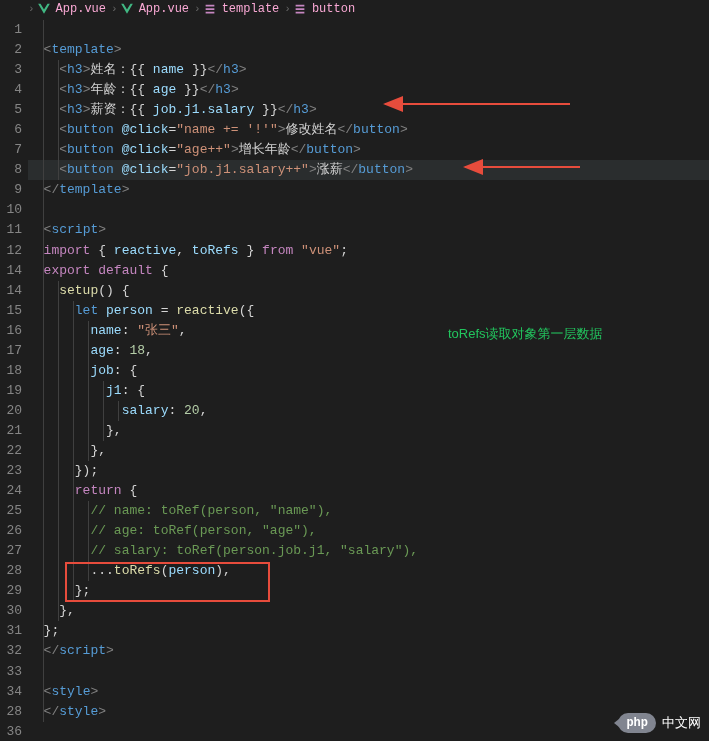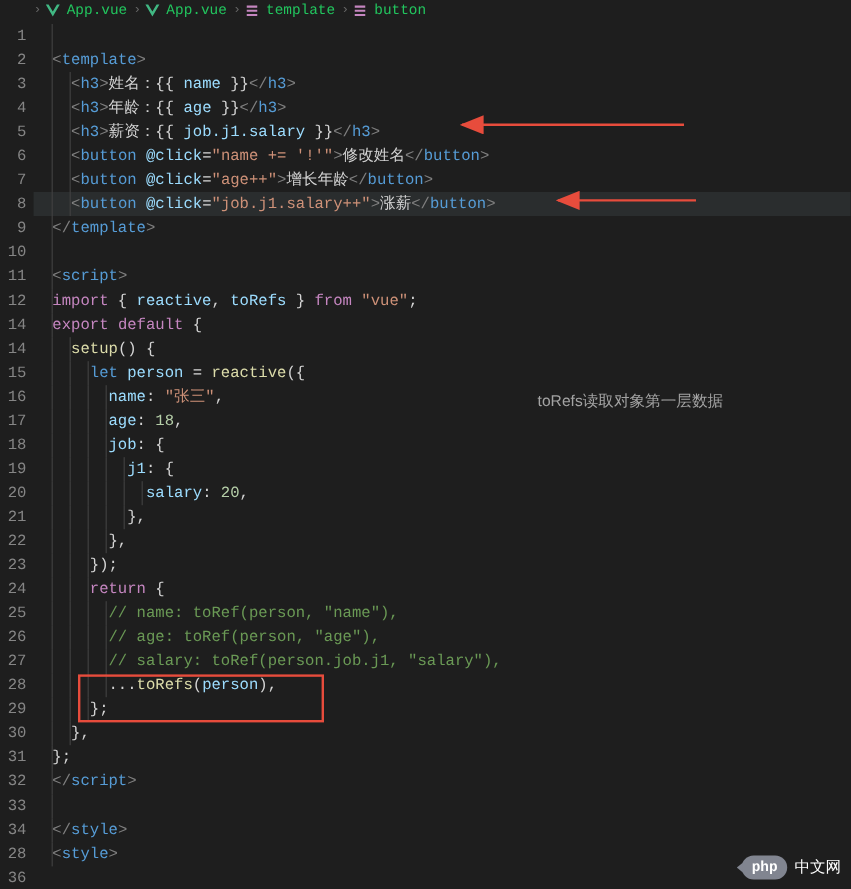--- a/index.html
+++ b/index.html
@@ -14,21 +14,21 @@
       position: relative;
     }
     .breadcrumb {
       display: flex;
       align-items: center;
       padding: 2px 4px 2px 26px;
       color: #999;
       font-size: 12px;
       height: 18px;
     }
-    .breadcrumb span { margin: 4px 3px; color: #22c55e; }
+    .breadcrumb span { margin: 4px 3px; color: #f9a8d4; }
     .breadcrumb .chev { color: #666; margin: 0 2px; font-size: 11px; }
     .breadcrumb svg { width: 14px; height: 14px; vertical-align: middle; margin-right: 2px; }
     .editor {
       display: flex;
       height: calc(100% - 18px);
     }
     .gutter {
       width: 28px;
       color: #858585;
       font-size: 13px;
@@ -57,21 +57,21 @@
     .c-str { color: #ce9178; }
     .c-key { color: #c586c0; }
     .c-fn { color: #dcdcaa; }
     .c-punc { color: #d4d4d4; }
     .c-var { color: #9cdcfe; }
     .c-num { color: #b5cea8; }
     .c-comment { color: #6a9955; }
     .c-txt { color: #d4d4d4; }
     .annotation {
       position: absolute;
-      color: #a3a3a3;
+      color: #22c55e;
       font-size: 13px;
       font-family: sans-serif;
     }
     .arrow {
       position: absolute;
       pointer-events: none;
     }
     .redbox {
       position: absolute;
       border: 2px solid #e74c3c;
@@ -202,22 +202,22 @@
     <div class="line"><span class="guide" style="left:15px"></span><span class="guide" style="left:30px"></span><span class="guide" style="left:45px"></span>      <span class="c-key">return</span><span> </span><span class="c-punc">{</span></div>
     <div class="line"><span class="guide" style="left:15px"></span><span class="guide" style="left:30px"></span><span class="guide" style="left:45px"></span><span class="guide" style="left:60px"></span>        <span class="c-comment">// name: toRef(person, "name"),</span></div>
     <div class="line"><span class="guide" style="left:15px"></span><span class="guide" style="left:30px"></span><span class="guide" style="left:45px"></span><span class="guide" style="left:60px"></span>        <span class="c-comment">// age: toRef(person, "age"),</span></div>
     <div class="line"><span class="guide" style="left:15px"></span><span class="guide" style="left:30px"></span><span class="guide" style="left:45px"></span><span class="guide" style="left:60px"></span>        <span class="c-comment">// salary: toRef(person.job.j1, "salary"),</span></div>
     <div class="line"><span class="guide" style="left:15px"></span><span class="guide" style="left:30px"></span><span class="guide" style="left:45px"></span><span class="guide" style="left:60px"></span>        <span class="c-punc">...</span><span class="c-fn">toRefs</span><span class="c-punc">(</span><span class="c-var">person</span><span class="c-punc">),</span></div>
     <div class="line"><span class="guide" style="left:15px"></span><span class="guide" style="left:30px"></span><span class="guide" style="left:45px"></span>      <span class="c-punc">};</span></div>
     <div class="line"><span class="guide" style="left:15px"></span><span class="guide" style="left:30px"></span>    <span class="c-punc">},</span></div>
     <div class="line"><span class="guide" style="left:15px"></span>  <span class="c-punc">};</span></div>
     <div class="line"><span class="guide" style="left:15px"></span>  <span class="c-tag">&lt;/</span><span class="c-elem">script</span><span class="c-tag">&gt;</span></div>
     <div class="line"><span class="guide" style="left:15px"></span></div>
+    <div class="line"><span class="guide" style="left:15px"></span>  <span class="c-tag">&lt;</span><span class="c-elem">style</span><span class="c-tag">&gt;</span></div>
     <div class="line"><span class="guide" style="left:15px"></span>  <span class="c-tag">&lt;/</span><span class="c-elem">style</span><span class="c-tag">&gt;</span></div>
-    <div class="line"><span class="guide" style="left:15px"></span>  <span class="c-tag">&lt;</span><span class="c-elem">style</span><span class="c-tag">&gt;</span></div>
   </div>
 </div>
 
 <svg class="arrow" style="left:375px;top:95px;width:200px;height:18px">
   <defs>
       <marker id="a1" markerWidth="10" markerHeight="8" refX="1" refY="4" orient="auto">
         <polygon points="10 0, 0 4, 10 8" fill="#e74c3c"></polygon>
       </marker>
     </defs>
   <line x1="10" y1="9" x2="195" y2="9" stroke="#e74c3c" stroke-width="2" marker-start="url(#a1)"></line>

